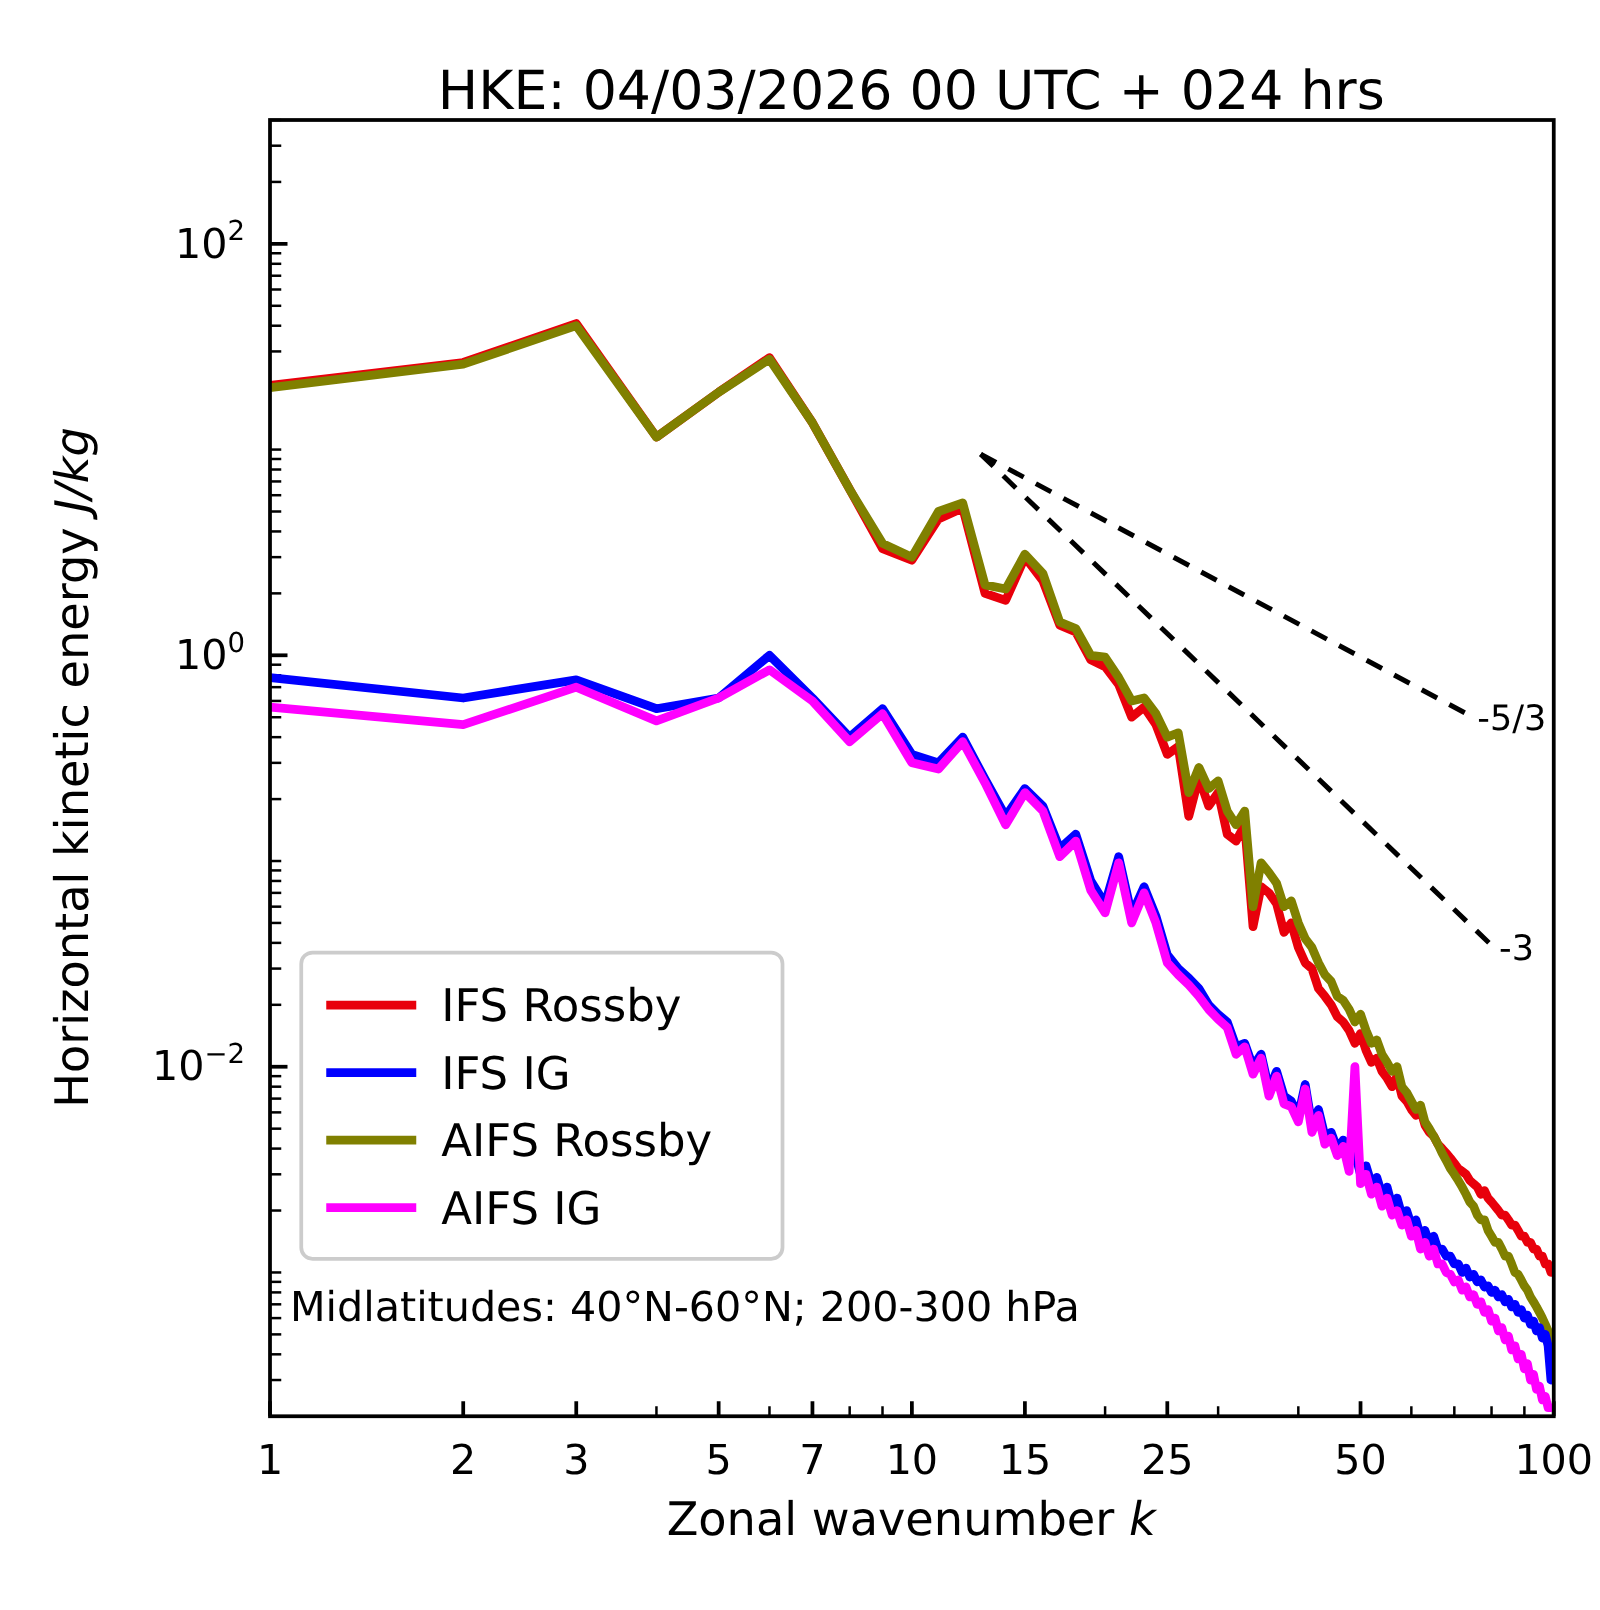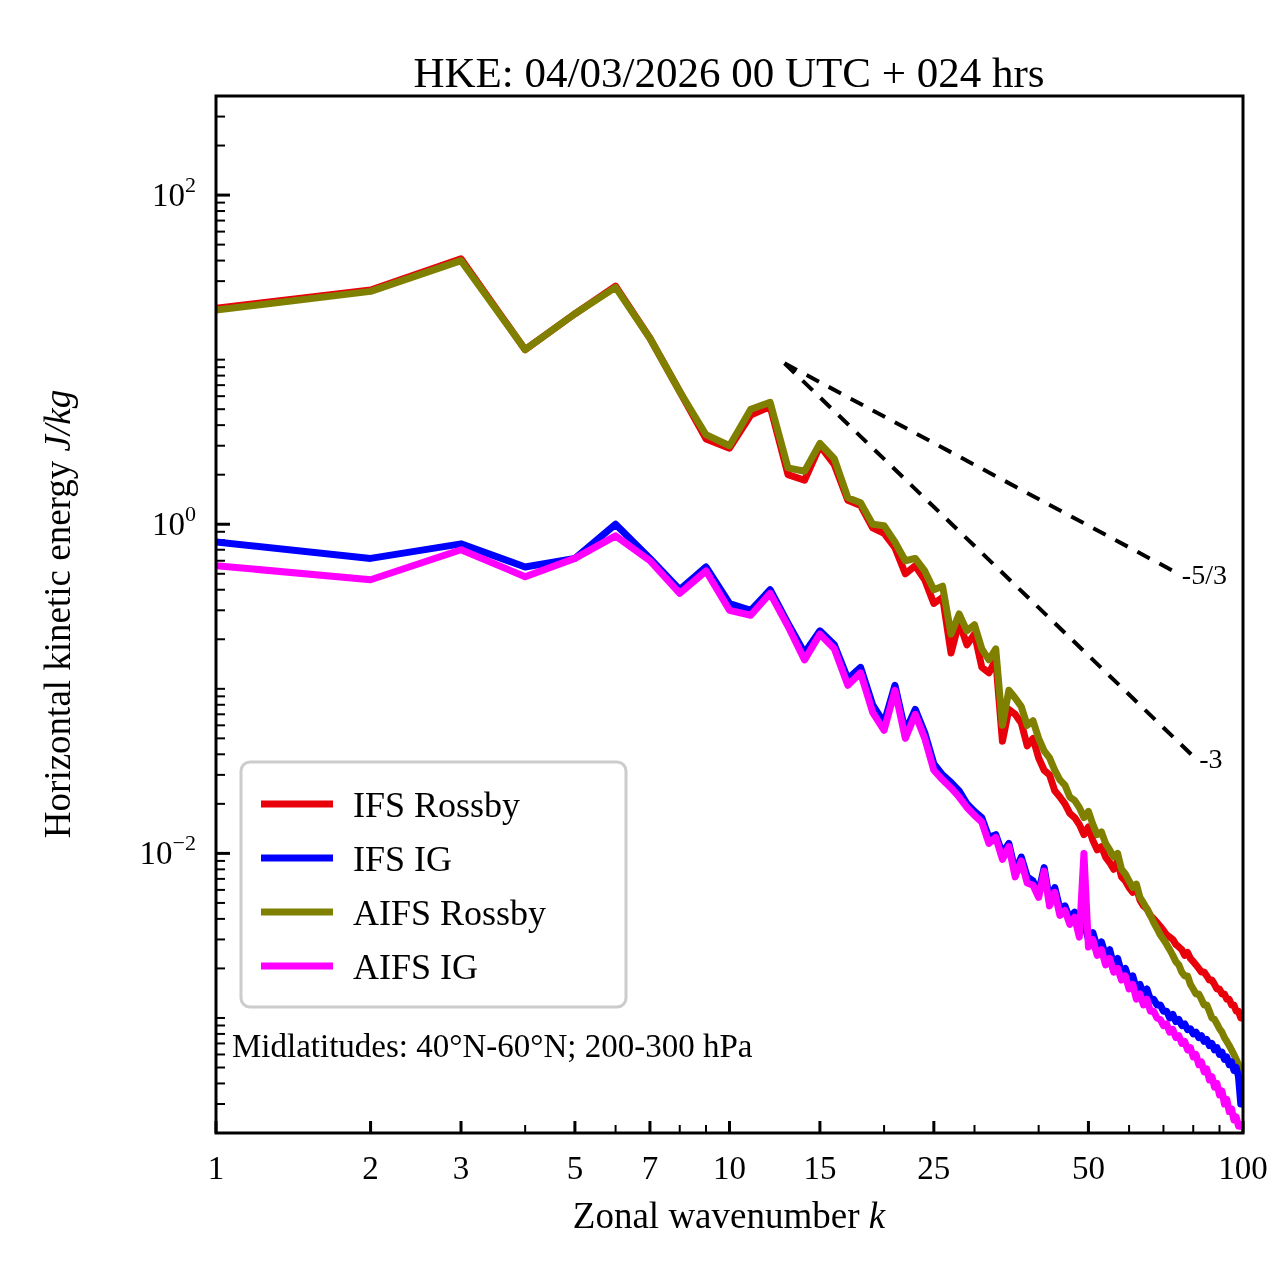--- a/index.html
+++ b/index.html
@@ -1,18 +1,18 @@
 <!DOCTYPE html>
 <html><head>
 <meta charset="utf-8">
 <style>
   html,body{margin:0;padding:0;background:#ffffff;}
   body{width:1280px;height:1288px;overflow:hidden;
        font-family:"DejaVu Sans","Liberation Sans",sans-serif;}
-  #root{position:relative;width:1280px;height:1288px;background:#4d7c0f;font-family:Liberation Serif, serif;}
+  #root{position:relative;width:1280px;height:1288px;background:#4d7c0f;}
   svg{display:block;}
   .ttl{font-size:43px;fill:#000;}
   .axlbl{font-size:37px;fill:#000;}
   .tick{font-size:33px;fill:#000;}
   .ticksup{font-size:22px;fill:#000;}
   .ann{font-size:33px;fill:#000;}
   .slopelbl{font-size:28px;fill:#000;}
   .legtxt{font-size:36px;fill:#000;}
   .ital{font-style:italic;}
 </style>

